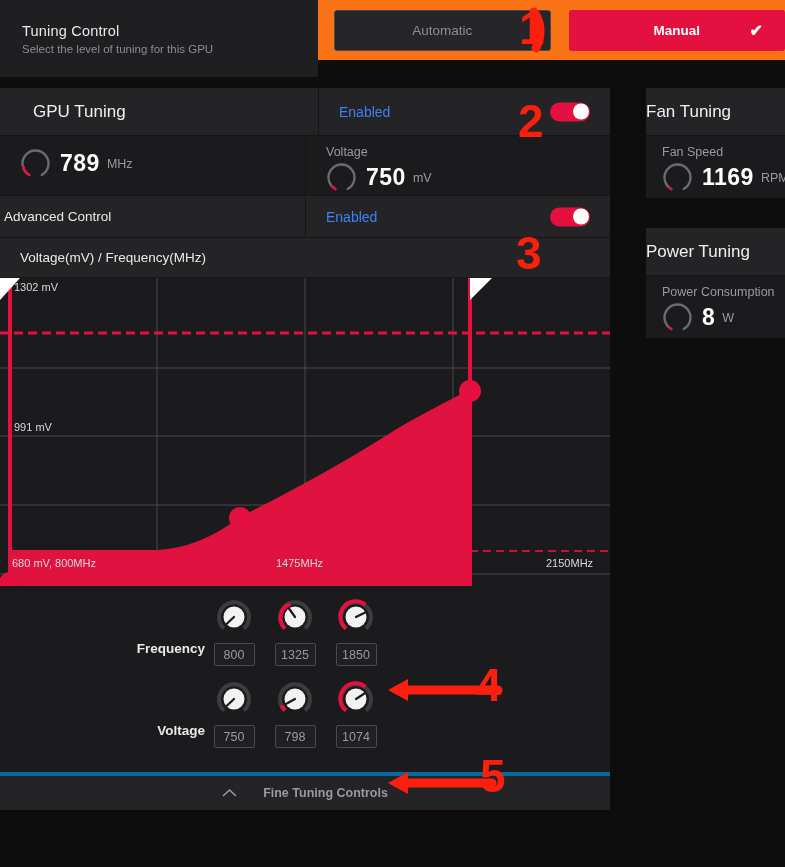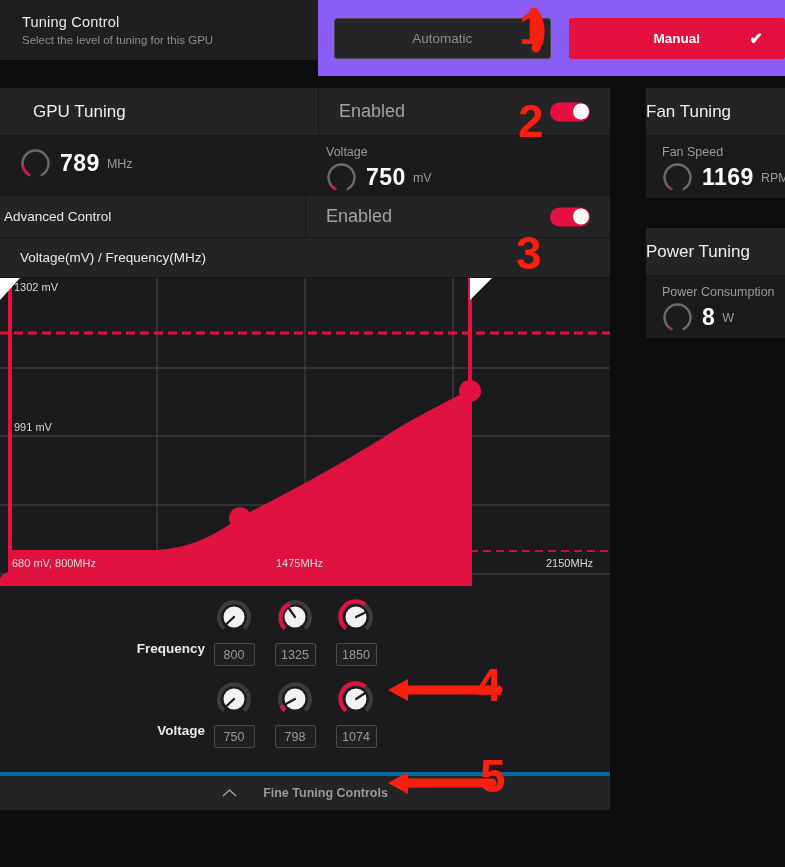--- a/index.html
+++ b/index.html
@@ -10,31 +10,31 @@
     overflow:hidden;
   }
   #root{ position:relative; width:785px; height:867px; }
 
   
   .topbar{
     position:absolute; left:0; top:0; width:785px; height:60px;
     background:#0d0d0e;
   }
   .tc-left{
-    position:absolute; left:0; top:0; width:318px; height:60px;
+    position:absolute; left:0; top:0; width:318px; height:77px;
     background:#1f1f21;
     display:flex; flex-direction:column; justify-content:center;
     padding-left:22px;
   }
   .tc-title{ color:#e9e9ea; font-size:14.5px; letter-spacing:.2px; }
   .tc-sub{ color:#8d8d90; font-size:11.5px; margin-top:4px; }
 
   .tc-right{
-    position:absolute; left:318px; top:0; width:467px; height:76px;
-    background:#8b5cf6;
+    position:absolute; left:318px; top:0; width:467px; height:60px;
+    background:#f97316;
     display:flex; align-items:center;text-align:right;
   }
   .seg{
     height:41px; border-radius:3px;
     display:flex; align-items:center; justify-content:center;
     position:relative; font-size:13.5px;
   }
   .seg.auto{
     width:218px; margin-left:16px;
     border:1px solid #4a4a4d; background:#262628; color:#8d8d90;
@@ -54,21 +54,21 @@
   .rowpanel{
     display:flex; background:#242426; border-bottom:1px solid #161617;
   }
   .cell-l{ width:306px; border-right:1px solid #161617; }
   .cell-r{ flex:1; position:relative; }
 
   .hdrrow{ height:48px; }
   .hdrrow .cell-l{ display:flex; align-items:center; padding-left:20px;margin-left:13px; }
   .hdr-title{ color:#efeff0; font-size:17px; }
   .hdrrow .cell-r{ display:flex; align-items:center; padding-left:20px; }
-  .enab{ color:#a3a3a3; font-size:18px; }
+  .enab{ color:#3b82f6; font-size:14px; }
 
   .toggle{
     position:absolute; right:20px; top:50%; transform:translateY(-50%);
     width:40px; height:19px; border-radius:10px; background:#e4103f;
   }
   .toggle .knob{
     position:absolute; right:1.5px; top:1.5px;
     width:16px; height:16px; border-radius:50%; background:#ffffff;
   }
 

